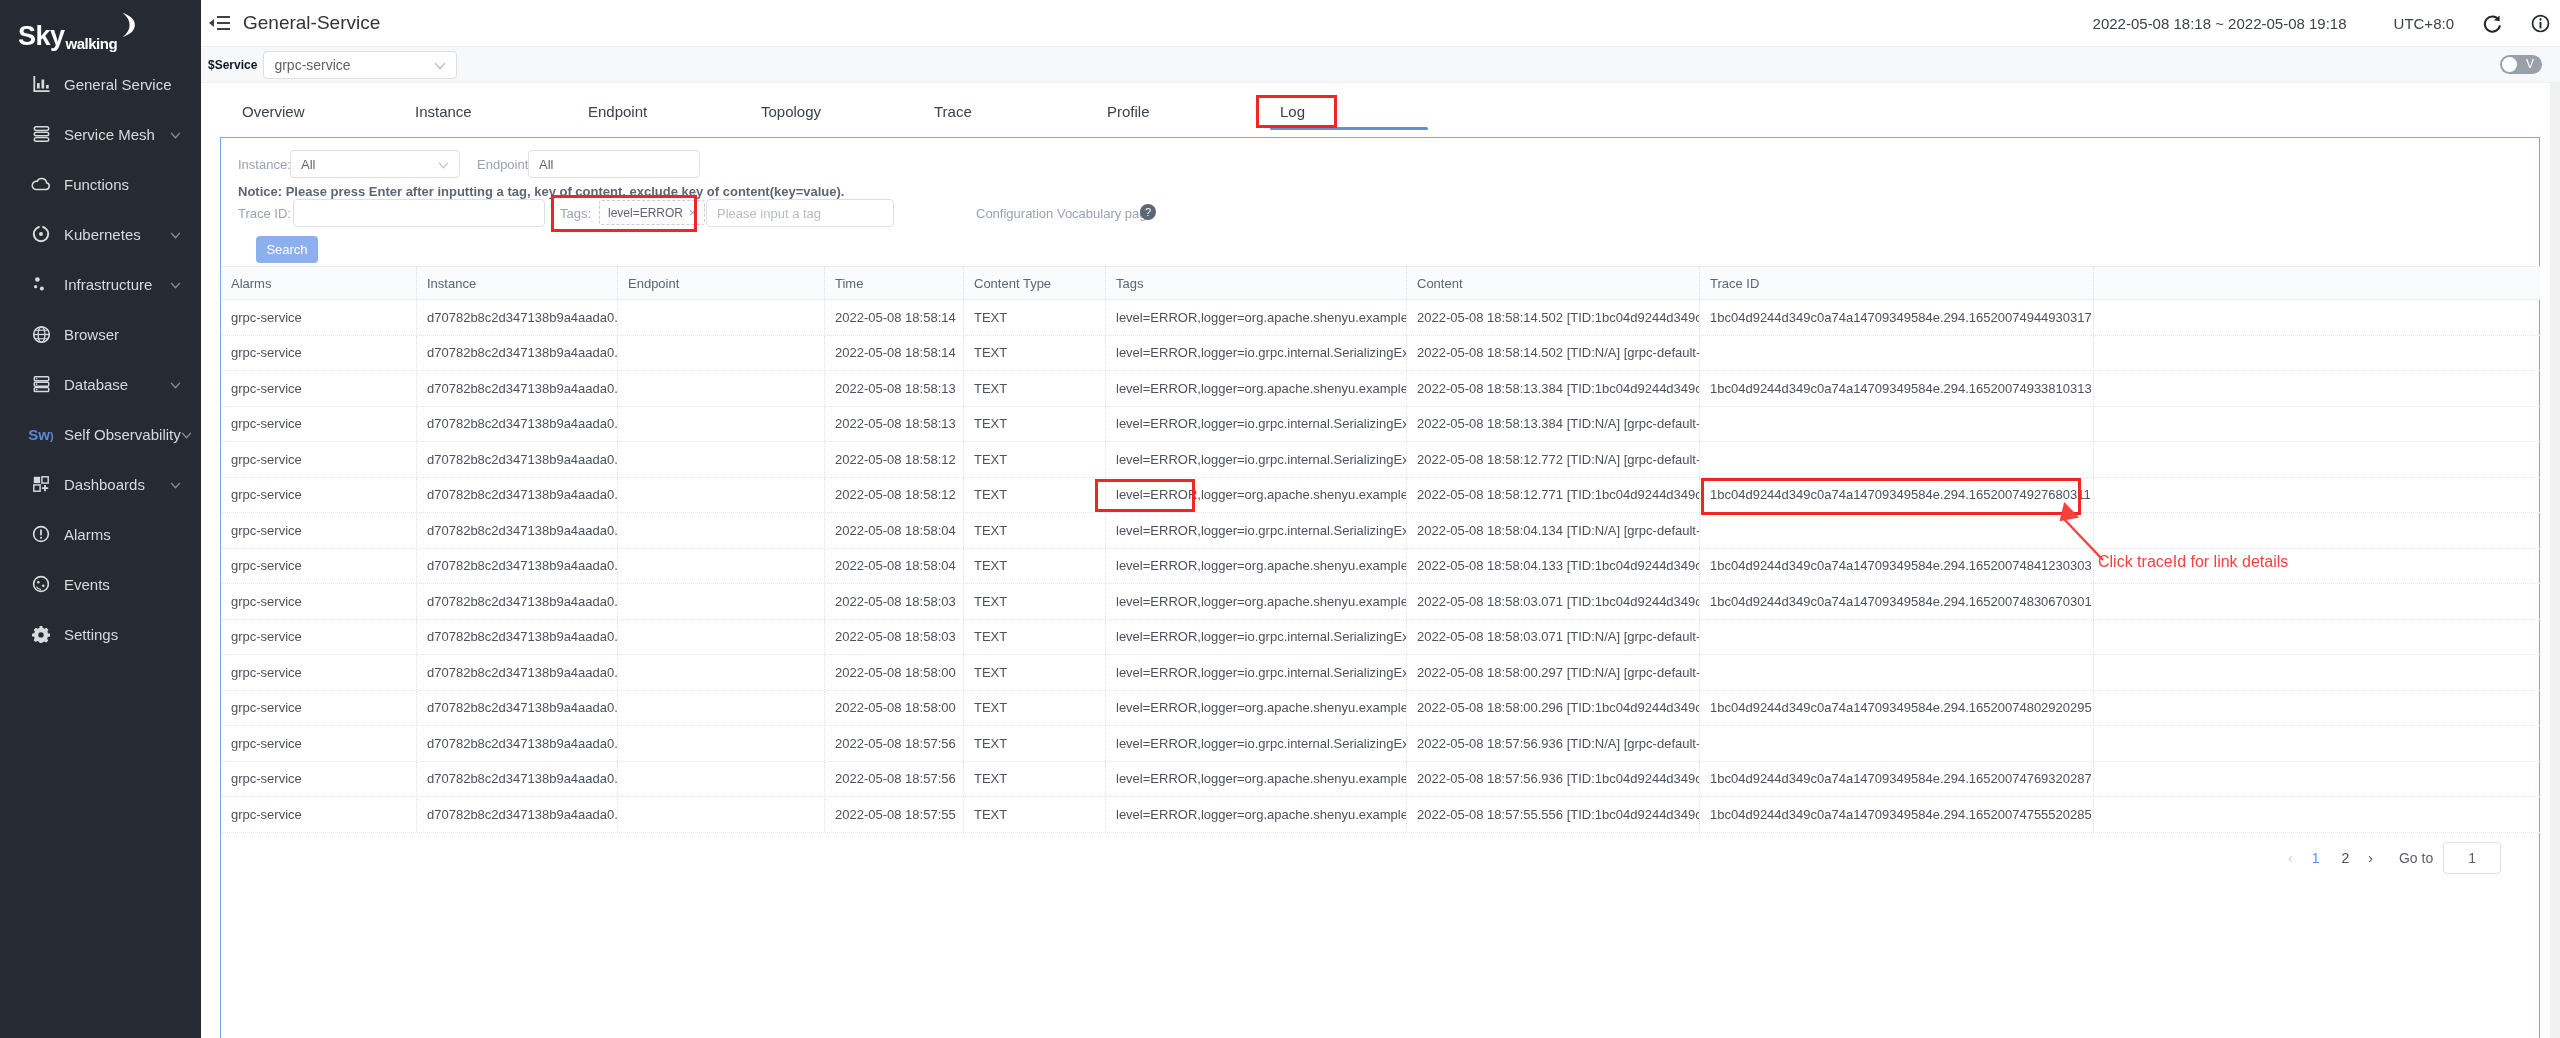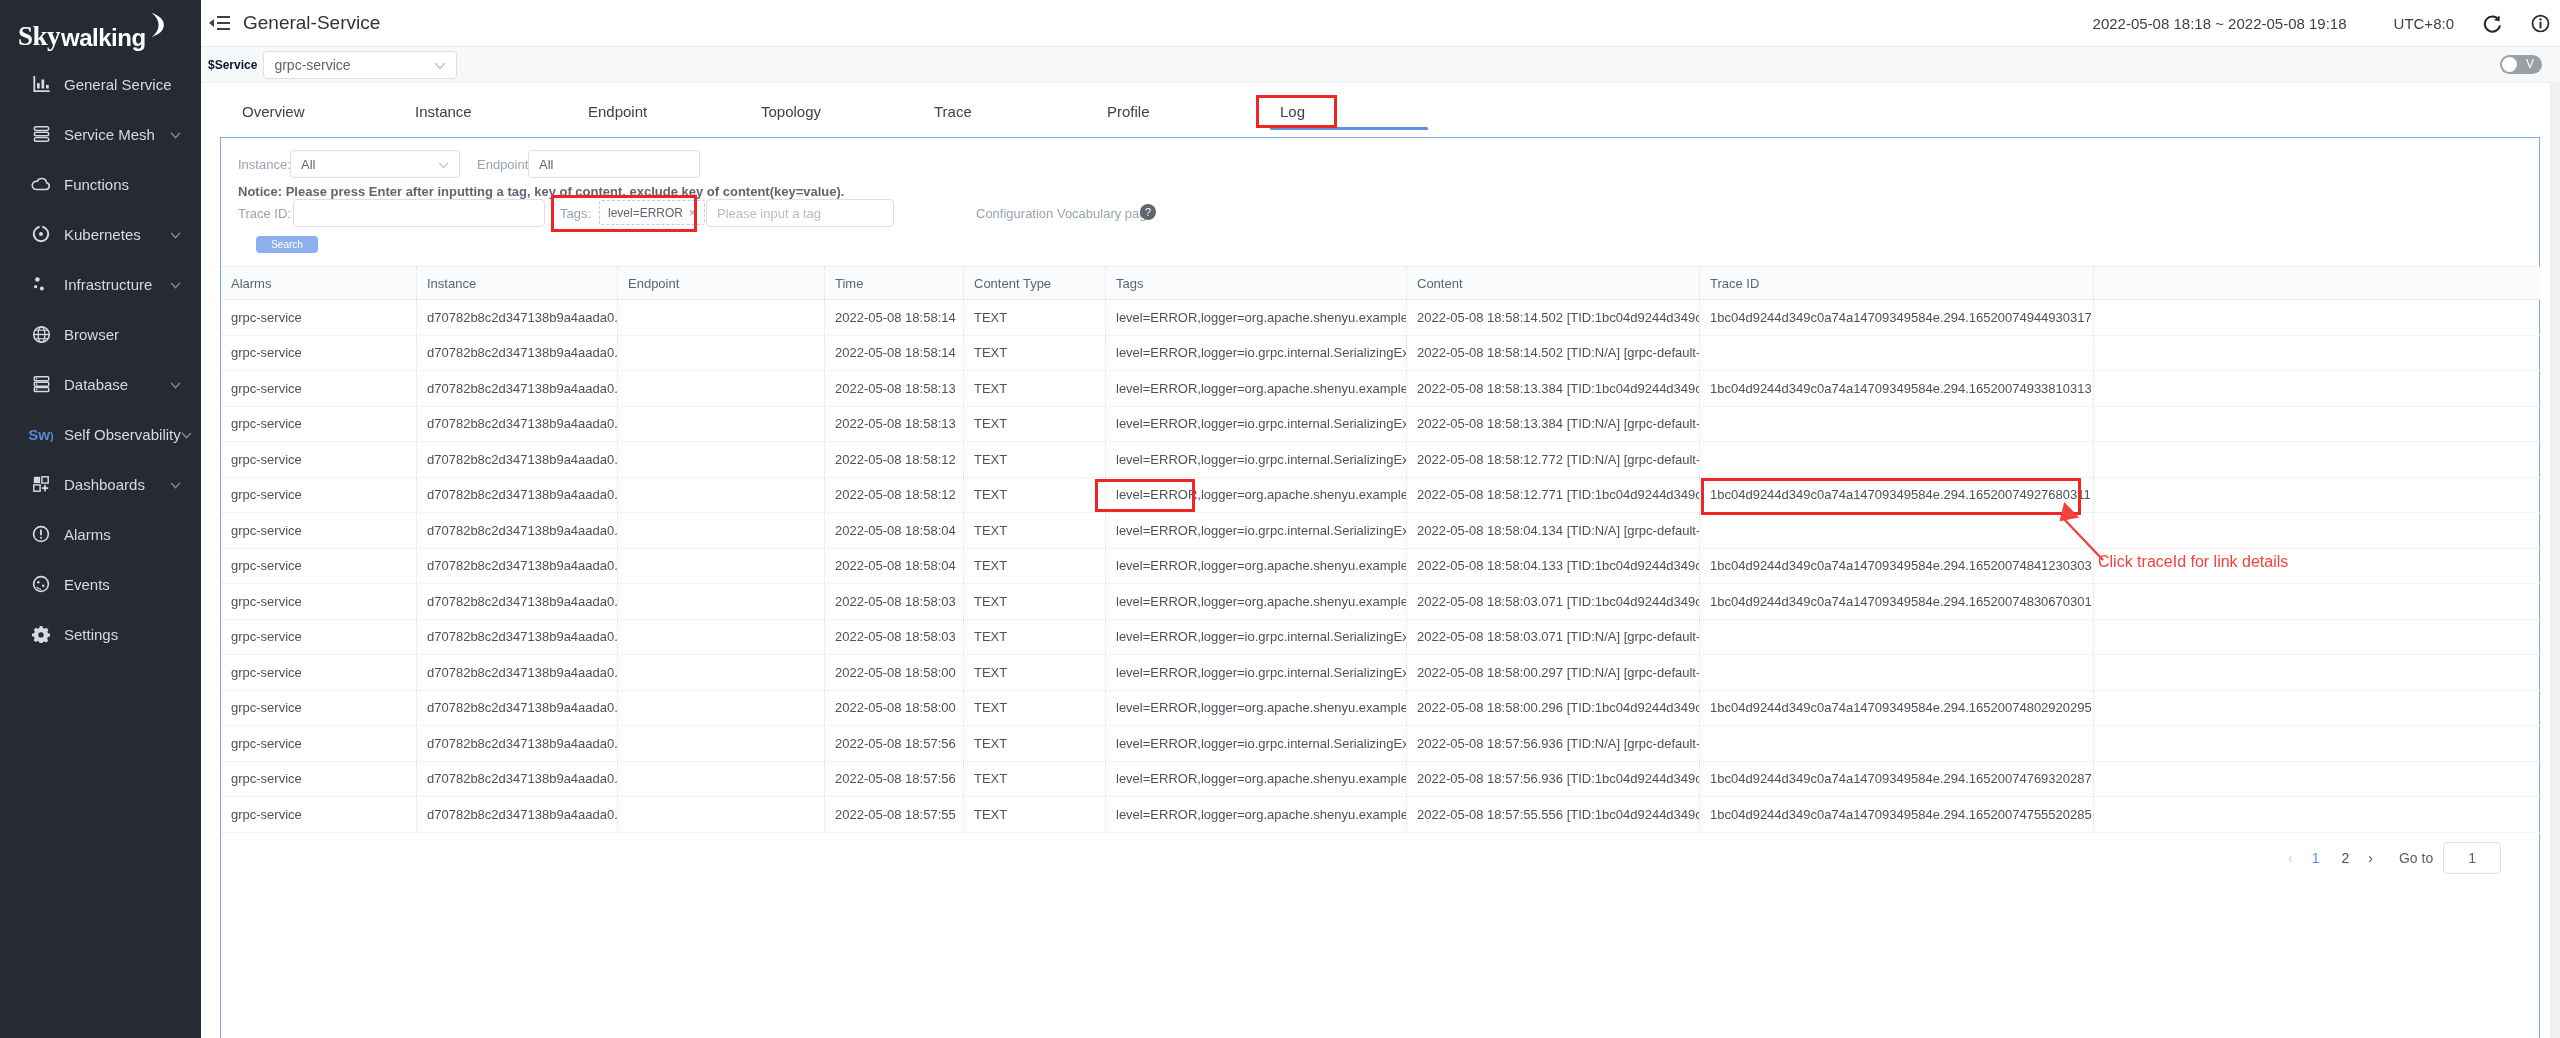--- a/index.html
+++ b/index.html
@@ -3,22 +3,22 @@
 <meta charset="utf-8">
 <style>
   * { margin:0; padding:0; box-sizing:border-box; }
   html,body { width:2560px; height:1038px; overflow:hidden; background:#fff;
     font-family:"Liberation Sans","DejaVu Sans",sans-serif; }
   .canvas { position:relative; width:2560px; height:1038px; background:#fff; overflow:hidden; }
 
   
   .sidebar { position:absolute; left:0; top:0; width:201px; height:1038px; background:#262a32; z-index:5; }
   .logo { position:absolute; left:18px; top:12px; color:#fff; display:flex; align-items:flex-end; }
-  .logo-sky { font-size:27px; font-weight:bold; letter-spacing:-0.5px;font-family:Liberation Serif, serif; }
-  .logo-walking { font-size:24px; font-weight:bold; letter-spacing:-0.5px; margin-left:1px; }
+  .logo-sky { font-size:27px; font-weight:bold; letter-spacing:-0.5px; }
+  .logo-walking { font-size:15px; font-weight:bold; letter-spacing:-0.5px; margin-left:1px; }
   .logo-moon { margin-left:1px; margin-bottom:10px; }
   .nav { position:absolute; left:0; top:59px; width:201px; }
   .nav-item { height:50px; display:flex; align-items:center; padding-left:30px; cursor:pointer; color:#d6dae1; }
   .nav-icon { width:22px; height:20px; display:inline-flex; align-items:center; justify-content:center; margin-right:12px; }
   .nav-icon svg { stroke:#d6dae1; fill:none; stroke-width:1.6; }
   .nav-label { font-size:15px; white-space:nowrap; }
   .nav-chevron { margin-left:auto; margin-right:20px; }
   .sw-text { color:#5b87d7; font-weight:bold; font-size:15px; }
 
   
@@ -59,22 +59,22 @@
     font-size:13px; color:#5f6672; font-family:inherit; outline:none; background:#fff; }
   .finput::placeholder { color:#b6bcc6; }
   .notice { position:absolute; left:238px; top:184px; font-size:13px; font-weight:bold; color:#5f6673; }
   .tags-label { position:absolute; left:560px; top:206px; font-size:13px; color:#9aa3b0; }
   .tag-chip { position:absolute; left:599px; top:200px; height:25px; border:1px dashed #c7ccd4; border-radius:3px;
     background:#fdfdfd; display:flex; align-items:center; padding:0 8px; font-size:12px; color:#5f6672; cursor:pointer; }
   .tag-x { margin-left:6px; color:#9aa0aa; font-size:12px; cursor:pointer; }
   .vocab { position:absolute; left:976px; top:206px; font-size:13px; color:#9aa3b0; cursor:pointer; }
   .help-dot { position:absolute; left:1140px; top:204px; width:16px; height:16px; border-radius:50%; background:#5f6673;
     color:#fff; font-size:11px; text-align:center; line-height:16px; cursor:pointer; }
-  .search-btn { position:absolute; left:256px; top:236px; width:62px; height:17px; background:#8cb0ee; color:#fff;
-    font-size:10px; border:none; border-radius:4px; cursor:pointer; font-family:inherit; }
+  .search-btn { position:absolute; left:256px; top:236px; width:62px; height:27px; background:#8cb0ee; color:#fff;
+    font-size:13px; border:none; border-radius:4px; cursor:pointer; font-family:inherit; }
 
   
   .logtable { position:absolute; left:221px; top:266px; width:2319px; }
   .trow { display:flex; width:100%; }
   .thead { background:#fafbfc; border-top:1px solid #e9ecef; border-bottom:1px solid #e9ecef; height:34px; }
   .tcell { padding-left:10px; font-size:13px; white-space:nowrap; overflow:hidden; border-right:1px dotted #dcdfe3;
     display:flex; align-items:center; }
   .thead .tcell { color:#5c6570; }
   .tbody-row { height:35.5px; border-bottom:1px dotted #e3e6ea; }
   .tbody-row .tcell { color:#4c525c; }

